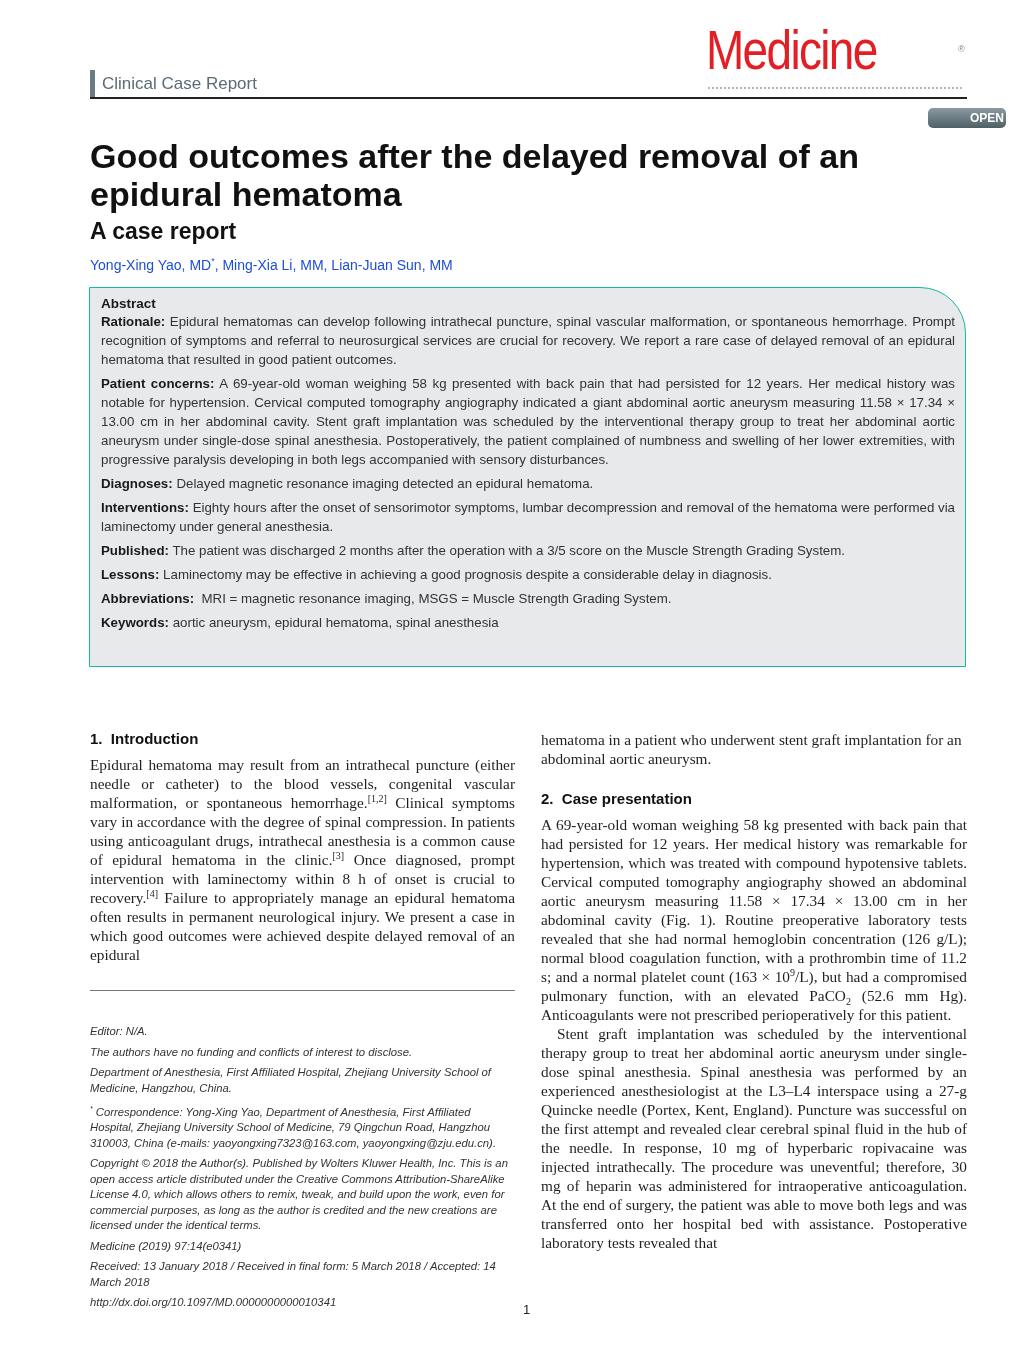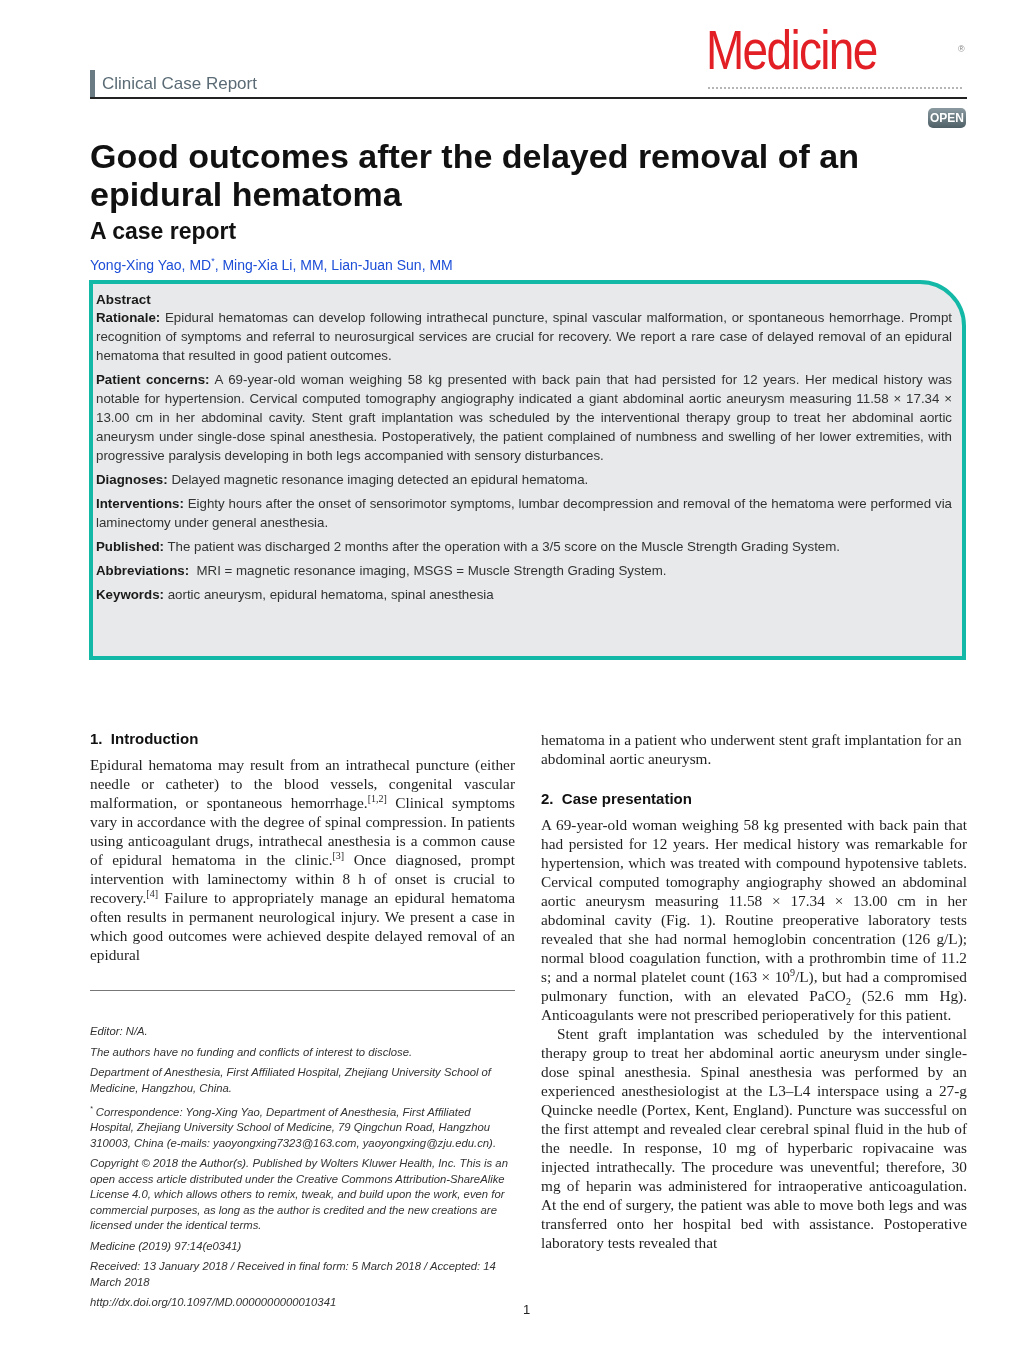--- a/index.html
+++ b/index.html
@@ -8,30 +8,30 @@
   .serif { font-family: Liberation Serif, serif; }
 
   
   .hdr-section { position: absolute; left: 90px; top: 70px; height: 28px; display: flex; align-items: center; }
   .hdr-bar { width: 5px; height: 28px; background: #6b7b84; margin-right: 7px; }
   .hdr-label { font-size: 17px; color: #5a6b75; }
   .hdr-rule { position: absolute; left: 90px; top: 97px; width: 877px; height: 2px; background: #222; }
   .logo { position: absolute; left: 706px; top: 22px; font-size: 56px; color: #e31f26; letter-spacing: -2px; line-height: 1; transform: scaleX(0.82); transform-origin: left top; }
   .logo-reg { position: absolute; left: 958px; top: 44px; font-size: 9px; color: #888; }
   .logo-dots { position: absolute; left: 708px; top: 87px; width: 254px; border-top: 2px dotted #b5b5b5; }
-  .open-badge { position: absolute; left: 928px; top: 108px; width: 38px; height: 20px; border-radius: 5px; background: linear-gradient(#8a9aa0, #4e5f66); color: #fff; font-size: 12px; font-weight: bold; display: flex; align-items: center; justify-content: center; }
+  .open-badge { position: absolute; left: 928px; top: 108px; width: 38px; height: 20px; border-radius: 5px; background: linear-gradient(#8a9aa0, #4e5f66); color: #fff; font-size: 12px; font-weight: bold; display: flex; align-items: center; justify-content: center; padding-left: 40px; }
 
   
   .title { position: absolute; left: 90px; top: 137px; width: 820px; font-size: 34px; font-weight: bold; line-height: 38px; color: #111; }
   .subtitle { position: absolute; left: 90px; top: 218px; font-size: 23px; font-weight: bold; color: #111; }
   .authors { position: absolute; left: 90px; top: 256px; font-size: 14px; color: #1d4ed8; }
   .authors sup { font-size: 9px; }
 
   
-  .abstract { position: absolute; left: 89px; top: 280px; width: 877px; height: 380px; background: #e8e9ea; border: 4px solid #14b8a6; border-top-right-radius: 46px; box-sizing: border-box; padding: 8px 10px 0 3px; }
+  .abstract { position: absolute; left: 89px; top: 287px; width: 877px; height: 380px; background: #e8e9ea; border: 1px solid #14b8a6; border-top-right-radius: 46px; box-sizing: border-box; padding: 8px 10px 0 11px; }
   .abs-heading { font-size: 13.5px; font-weight: bold; color: #1a1a1a; margin-bottom: 1px; }
   .abs-p { font-size: 13.3px; line-height: 19px; color: #333; margin: 0 0 5px 0; text-align: justify; }
   .abs-p b { color: #1a1a1a; }
 
   
   .col-left { position: absolute; left: 90px; top: 730px; width: 425px; }
   .col-right { position: absolute; left: 541px; top: 730px; width: 426px; }
   .sec-h { font-size: 15px; font-weight: bold; color: #111; margin: 0 0 8px 0; }
   .body-p { font-size: 15.3px; line-height: 19px; color: #1f1f1f; text-align: justify; margin: 0; }
   .body-p sup { font-size: 10px; line-height: 0; }
@@ -64,20 +64,21 @@
   <span>Yong-Xing Yao, MD</span><sup>*</sup><span>, Ming-Xia Li, MM, Lian-Juan Sun, MM</span>
 </div>
 
 <div class="abstract sans">
   <div class="abs-heading">Abstract</div>
   <p class="abs-p"><b>Rationale:</b><span> Epidural hematomas can develop following intrathecal puncture, spinal vascular malformation, or spontaneous hemorrhage. Prompt recognition of symptoms and referral to neurosurgical services are crucial for recovery. We report a rare case of delayed removal of an epidural hematoma that resulted in good patient outcomes.</span></p>
   <p class="abs-p"><b>Patient concerns:</b><span> A 69-year-old woman weighing 58 kg presented with back pain that had persisted for 12 years. Her medical history was notable for hypertension. Cervical computed tomography angiography indicated a giant abdominal aortic aneurysm measuring 11.58 × 17.34 × 13.00 cm in her abdominal cavity. Stent graft implantation was scheduled by the interventional therapy group to treat her abdominal aortic aneurysm under single-dose spinal anesthesia. Postoperatively, the patient complained of numbness and swelling of her lower extremities, with progressive paralysis developing in both legs accompanied with sensory disturbances.</span></p>
   <p class="abs-p"><b>Diagnoses:</b><span> Delayed magnetic resonance imaging detected an epidural hematoma.</span></p>
   <p class="abs-p"><b>Interventions:</b><span> Eighty hours after the onset of sensorimotor symptoms, lumbar decompression and removal of the hematoma were performed via laminectomy under general anesthesia.</span></p>
   <p class="abs-p"><b>Published:</b><span> The patient was discharged 2 months after the operation with a 3/5 score on the Muscle Strength Grading System.</span></p>
+  <p class="abs-p"><b>Lessons:</b><span> Laminectomy may be effective in achieving a good prognosis despite a considerable delay in diagnosis.</span></p>
   <p class="abs-p"><b>Abbreviations:</b><span style="white-space:pre">  MRI = magnetic resonance imaging, MSGS = Muscle Strength Grading System.</span></p>
   <p class="abs-p"><b>Keywords:</b><span> aortic aneurysm, epidural hematoma, spinal anesthesia</span></p>
 </div>
 
 <div class="col-left">
   <div class="sec-h sans" style="white-space:pre">1.  Introduction</div>
   <p class="body-p serif"><span>Epidural hematoma may result from an intrathecal puncture (either needle or catheter) to the blood vessels, congenital vascular malformation, or spontaneous hemorrhage.</span><sup>[1,2]</sup><span> Clinical symptoms vary in accordance with the degree of spinal compression. In patients using anticoagulant drugs, intrathecal anesthesia is a common cause of epidural hematoma in the clinic.</span><sup>[3]</sup><span> Once diagnosed, prompt intervention with laminectomy within 8 h of onset is crucial to recovery.</span><sup>[4]</sup><span> Failure to appropriately manage an epidural hematoma often results in permanent neurological injury. We present a case in which good outcomes were achieved despite delayed removal of an epidural</span></p>
 </div>
 
 <div class="fn-rule"></div>

